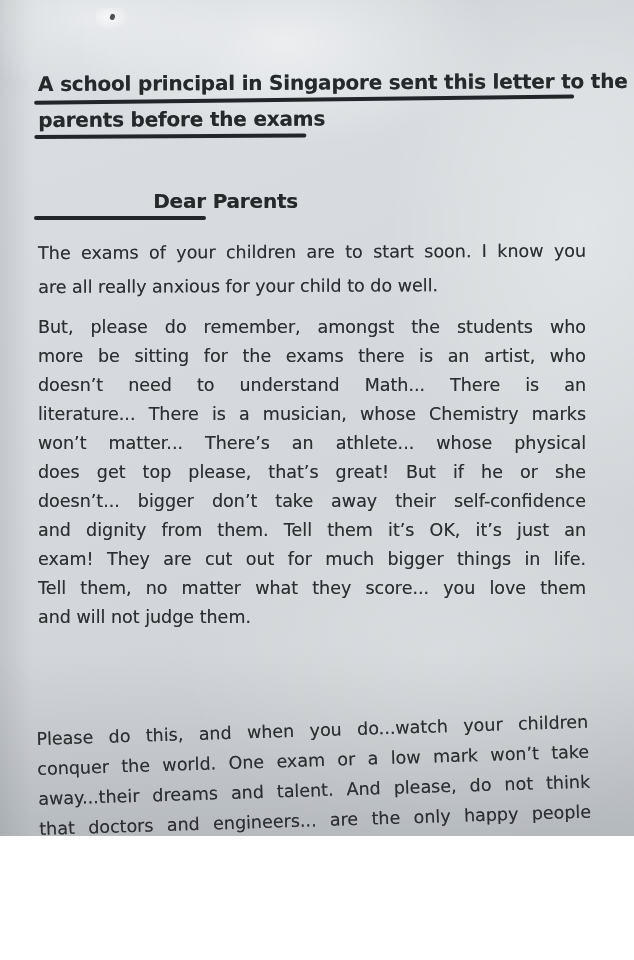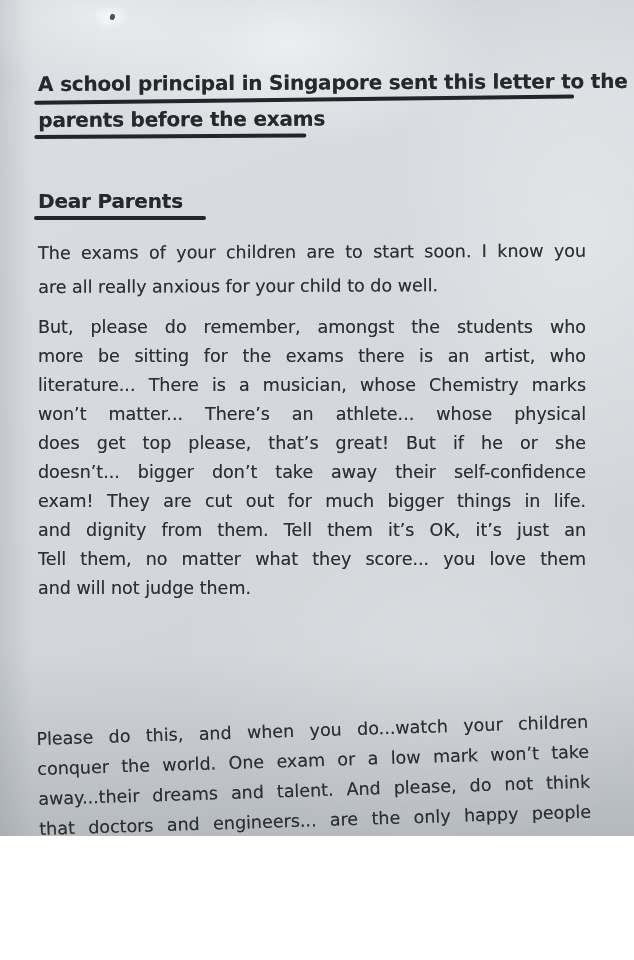--- a/index.html
+++ b/index.html
@@ -22,21 +22,21 @@
   .ink { color:#2c2f32; text-shadow:0 0 0.6px rgba(44,47,50,0.55); }
   .abs { position:absolute; }
 
   
   .heading { left:38px; top:72px; width:560px; transform:rotate(-0.3deg); transform-origin:left top; }
   .hline { position:relative; height:36px; font-size:20px; font-weight:bold; letter-spacing:-0.2px; white-space:nowrap; color:#26292c; }
   .hbar { position:absolute; height:4px; background:#22262a; border-radius:2px; left:-4px; }
   .hbar1 { top:27px; width:540px; transform:rotate(-0.35deg); }
   .hbar2 { top:27px; width:272px; }
   .salutation { left:38px; top:189px; width:260px; }
-  .salutation .hline { font-size:20px; }
+  .salutation .hline { font-size:20px;text-align:right; }
   .hbar3 { top:27px; width:172px; }
 
   
   .para { width:548px; font-size:17.5px; }
   .para .line { text-align:justify; text-align-last:justify; }
   .para .line.last { text-align-last:left; }
   .p1 { left:38px; top:236px; line-height:34px; transform:rotate(-0.25deg); transform-origin:left top; }
   .p2 { left:38px; top:313px; line-height:29px; }
   .p3 { left:36px; top:724px; width:552px; line-height:30px; transform:rotate(-1.8deg); transform-origin:left top; }
   .closing { left:86px; top:918px; font-size:18.5px; font-weight:bold; white-space:nowrap; transform:rotate(-1.5deg); transform-origin:left top; color:#282b2e; }
@@ -79,26 +79,27 @@
   </div>
 
   <div class="abs para p1 ink">
     <div class="line">The exams of your children are to start soon. I know you</div>
     <div class="line last">are all really anxious for your child to do well.</div>
   </div>
 
   <div class="abs para p2 ink">
     <div class="line">But, please do remember, amongst the students who</div>
     <div class="line">more be sitting for the exams there is an artist, who</div>
+    <div class="line">doesn’t need to understand Math... There is an</div>
     <div class="line">literature... There is a musician, whose Chemistry marks</div>
     <div class="line">won’t matter... There’s an athlete... whose physical</div>
     <div class="line">does get top please, that’s great! But if he or she</div>
     <div class="line">doesn’t... bigger don’t take away their self-confidence</div>
+    <div class="line">and dignity from them. Tell them it’s OK, it’s just an</div>
     <div class="line">exam! They are cut out for much bigger things in life.</div>
-    <div class="line">and dignity from them. Tell them it’s OK, it’s just an</div>
     <div class="line">Tell them, no matter what they score... you love them</div>
     <div class="line last">and will not judge them.</div>
   </div>
 
   <div class="abs para p3 ink">
     <div class="line">Please do this, and when you do...watch your children</div>
     <div class="line">conquer the world. One exam or a low mark won’t take</div>
     <div class="line">away...their dreams and talent. And please, do not think</div>
     <div class="line">that doctors and engineers... are the only happy people</div>
     <div class="line last">in the world.</div>

